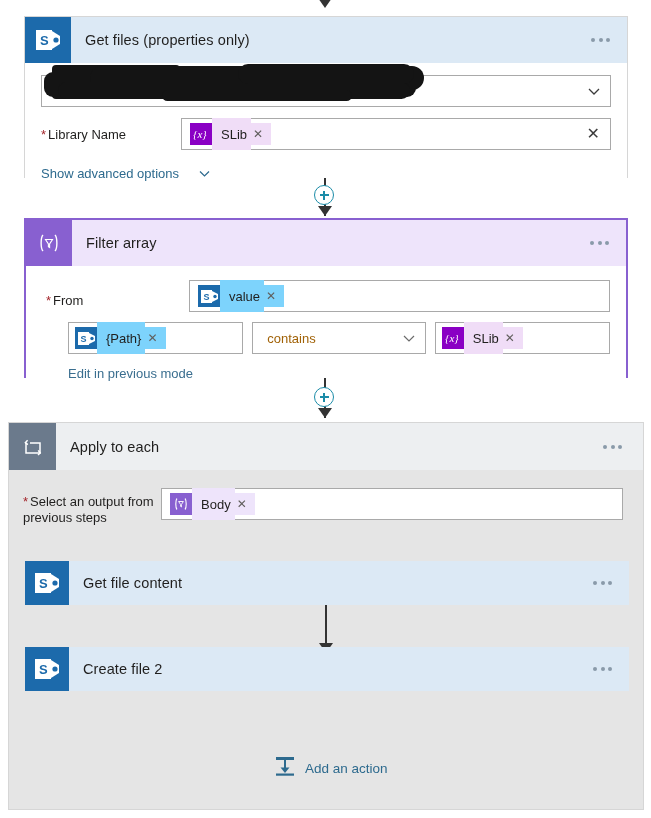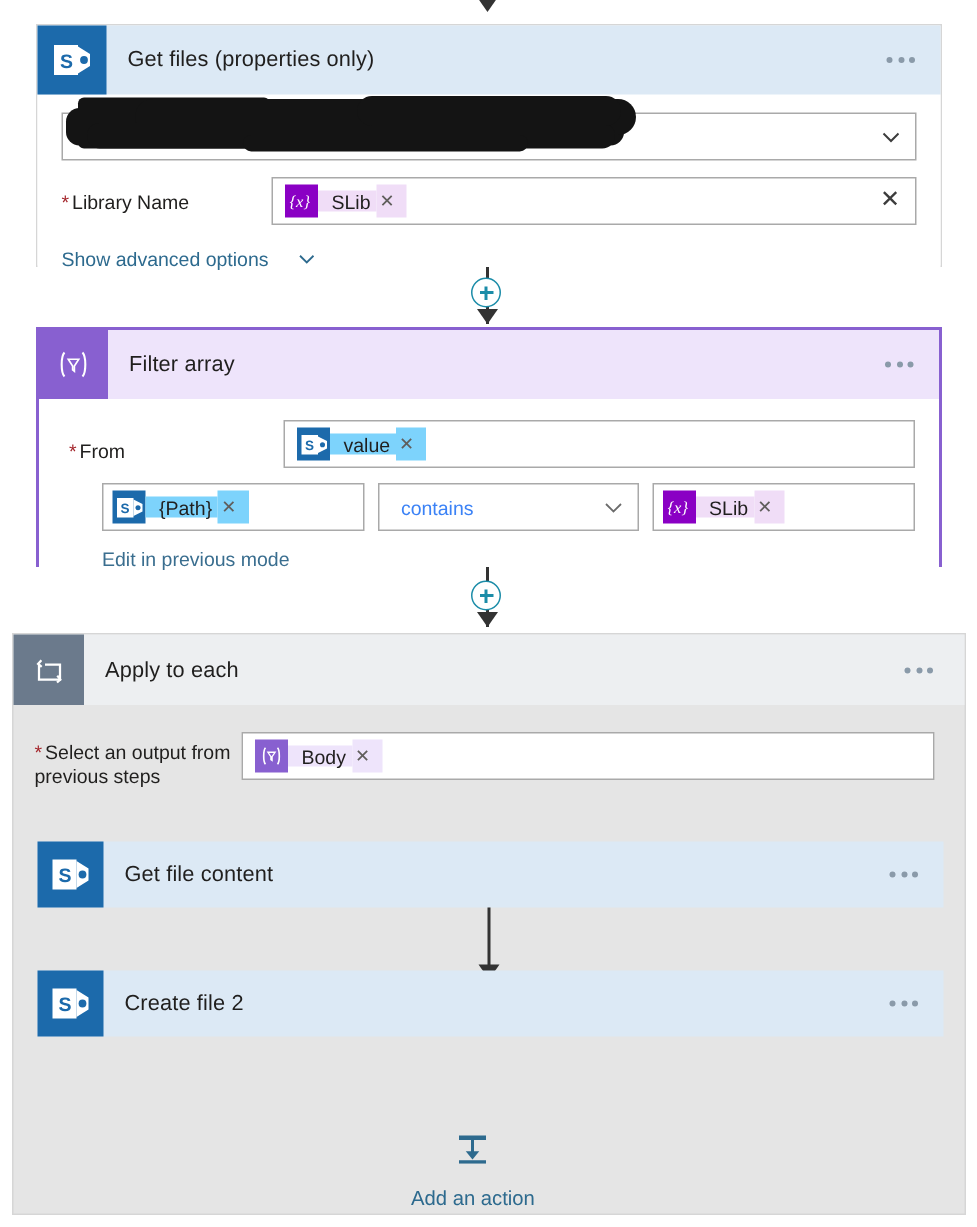--- a/index.html
+++ b/index.html
@@ -102,21 +102,21 @@
     color: #201f1e;
     white-space: nowrap;
   }
   .token-icon {
     width: 22px; height: 22px;
     flex: 0 0 22px;
     display: flex; align-items: center; justify-content: center;
   }
   .token-text {
     padding: 0 4px 0 9px;
-    height: 14px;
+    height: 32px;
     display: inline-flex;
     align-items: center;
   }
   .token-x {
     font-size: 12px; color: #605e5c;
     padding: 0 8px 0 2px;
     height: 22px;
     display: inline-flex; align-items: center;
     cursor: pointer;
   }
@@ -236,21 +236,21 @@
   }
   .cond-box {
     height: 32px;
     border: 1px solid #a9a9a9;
     background: #fff;
     display: flex;
     align-items: center;
     padding: 0 6px;
     position: relative;
   }
-  .cond-text { font-size: 13px; color: #3b82f6; padding-left: 4px; }
+  .cond-text { font-size: 13px; color: #a16207; padding-left: 4px; }
 </style>
 </head>
 <body>
 
 <div class="canvas">
 
   <div class="conn" style="left:317px; top:-6px; width:16px; height:18px;">
 
     <div class="arrow-head" style="left:0.5px; top:4px;"></div>
   </div>
@@ -487,21 +487,21 @@
         </svg>
       </div>
       <div class="card-title">Create file 2</div>
       <div class="ellipsis-btn">
         <i></i>
           <i></i>
           <i></i>
       </div>
     </div>
 
-    <div class="add-action" style="left:265px; top:332px;flex-direction:column;">
+    <div class="add-action" style="left:265px; top:332px;">
       <span>
         <svg width="22" height="22" viewBox="0 0 22 22" aria-hidden="true">
           <rect x="2" y="2" width="18" height="3" fill="#2d6a8e"></rect>
           <rect x="10" y="5" width="2" height="9" fill="#2d6a8e"></rect>
           <path d="M6.5 12.5 L11 18 L15.5 12.5 Z" fill="#2d6a8e"></path>
           <rect x="2" y="18.5" width="18" height="2.2" fill="#2d6a8e"></rect>
         </svg>
       </span>
       <span class="add-action-label">Add an action</span>
     </div>

